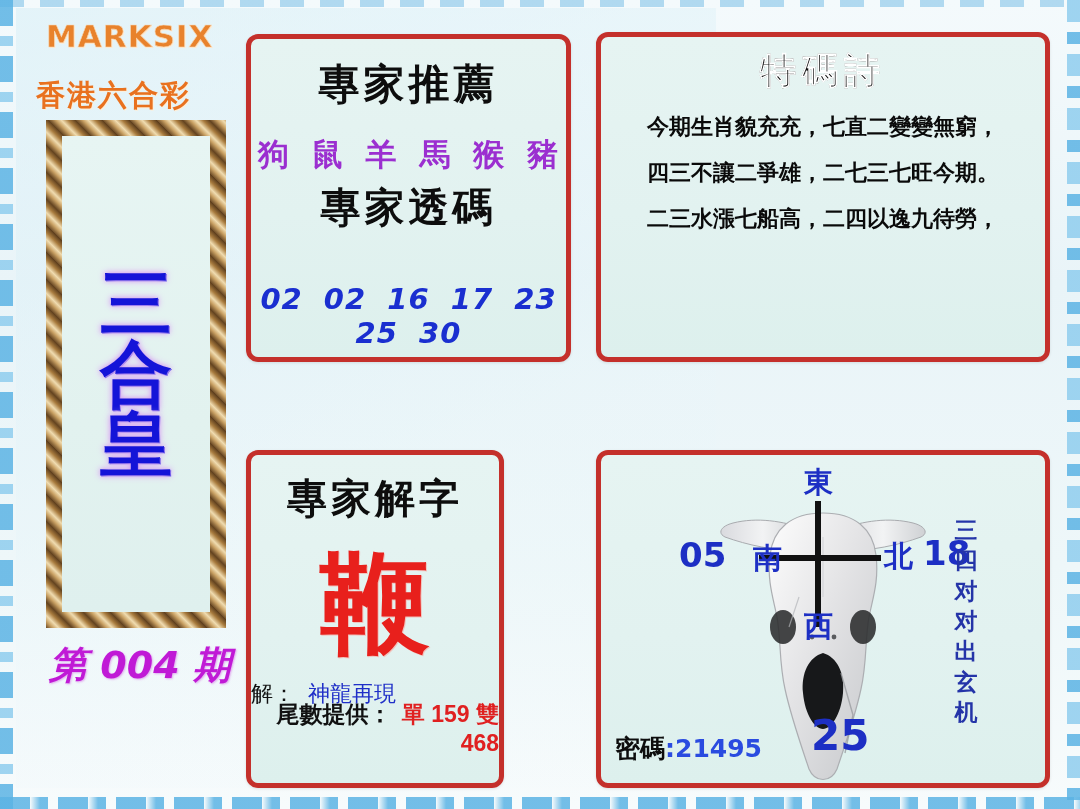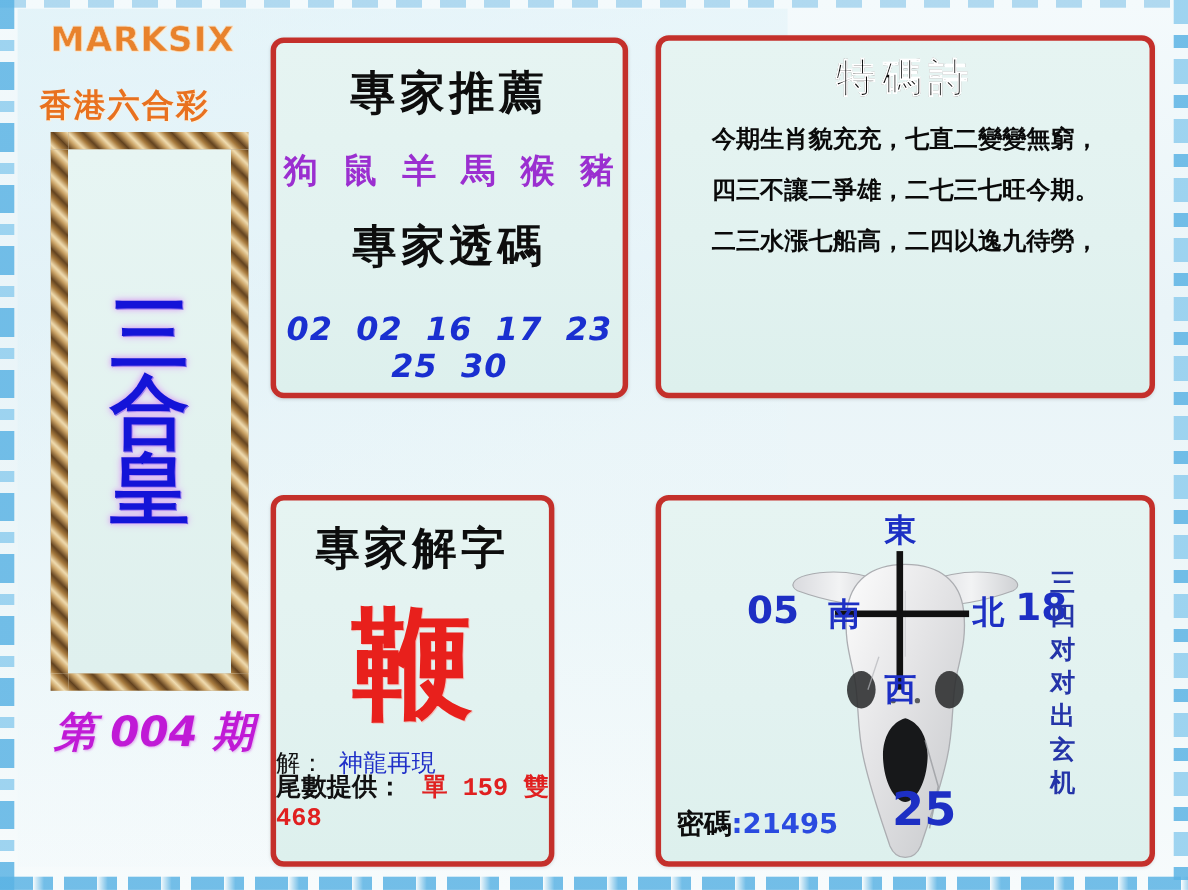--- a/index.html
+++ b/index.html
@@ -179,21 +179,21 @@
     margin-top: 22px;
     text-align: center;
     font-family: "DejaVu Sans", sans-serif;
     font-weight: bold;
     font-size: 31px;
     color: #9b2fd0;
     letter-spacing: 1px;
   }
   #zodiac-row span { margin: 0 5px; }
   #expert-sub {
-    margin-top: 20px;
+    margin-top: 4px;
     font-size: 40px;
   }
   #expert-numbers {
     position: absolute;
     left: 0; right: 0; bottom: 7px;
     text-align: center;
     font-family: "DejaVu Sans", sans-serif;
     font-weight: bold;
     font-style: italic;
     font-size: 29px;
@@ -242,22 +242,22 @@
     font-family: "DejaVu Sans", sans-serif;
     font-weight: normal;
     font-size: 22px;
     color: #111;
     margin-top: 21px;
   }
   #decode-expl .val { color: #1f2fc8; margin-left: 6px; }
   #decode-tails {
     position: absolute;
     left: 0; right: 0; bottom: 26px;
-    text-align: left;
-    font-family: Liberation Mono, monospace;
+    text-align: right;
+    font-family: Liberation Sans, sans-serif;
     font-weight: bold;
     font-size: 23px;
     color: #111;
   }
   #decode-tails .val { color: #e02020; margin-left: 4px; }
 
   
   #skull-stage {
     position: absolute;
     left: 0; top: 0; right: 0; bottom: 0;

